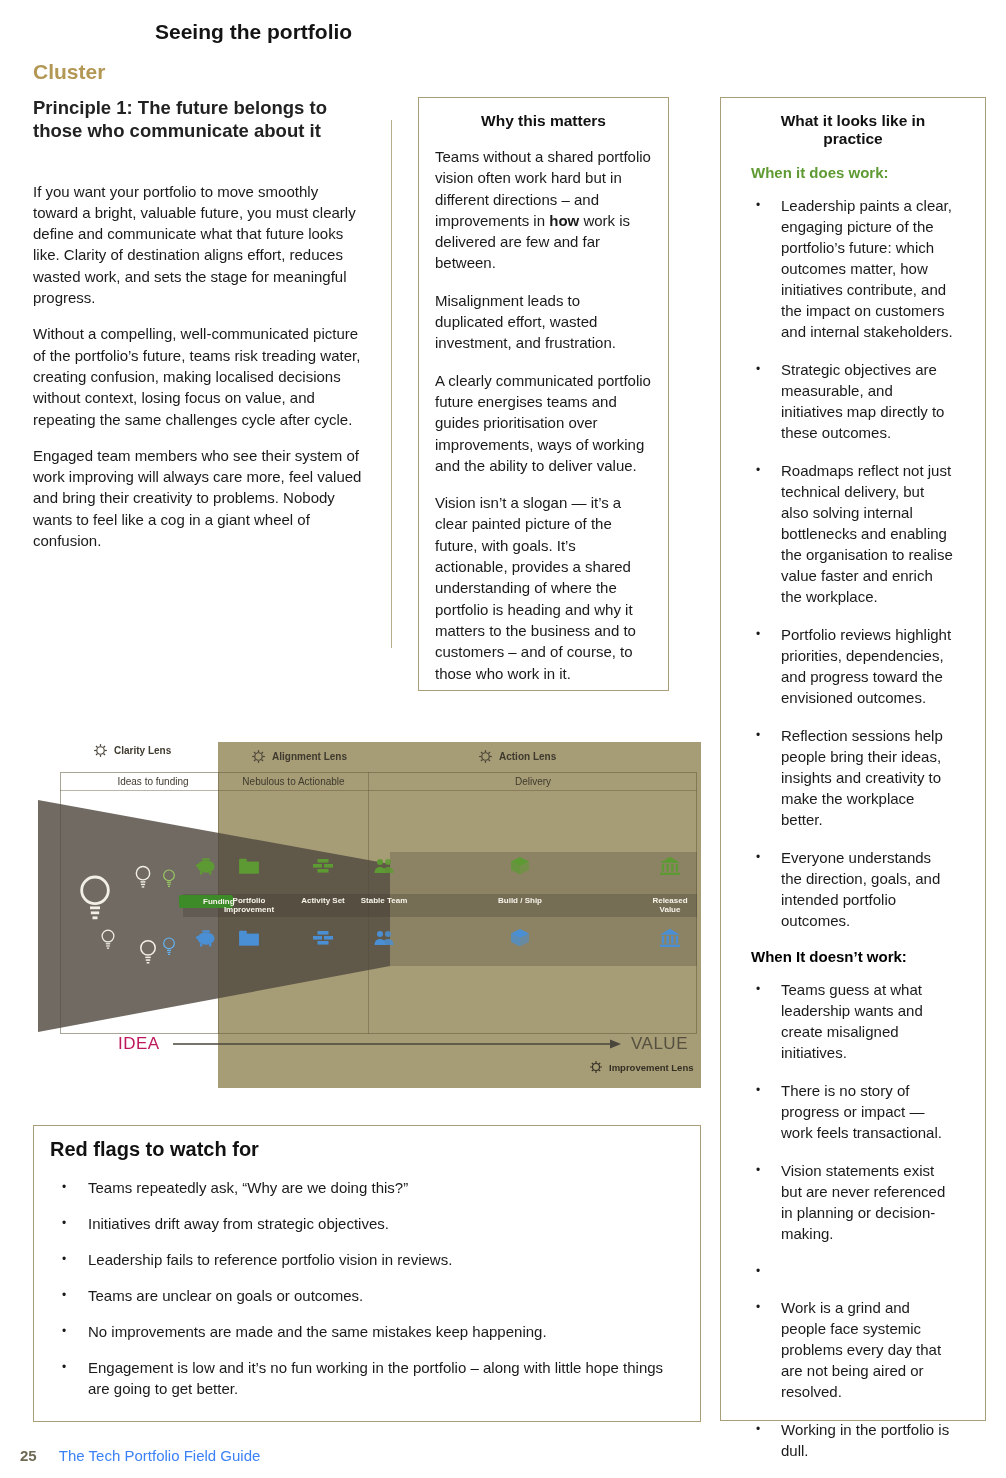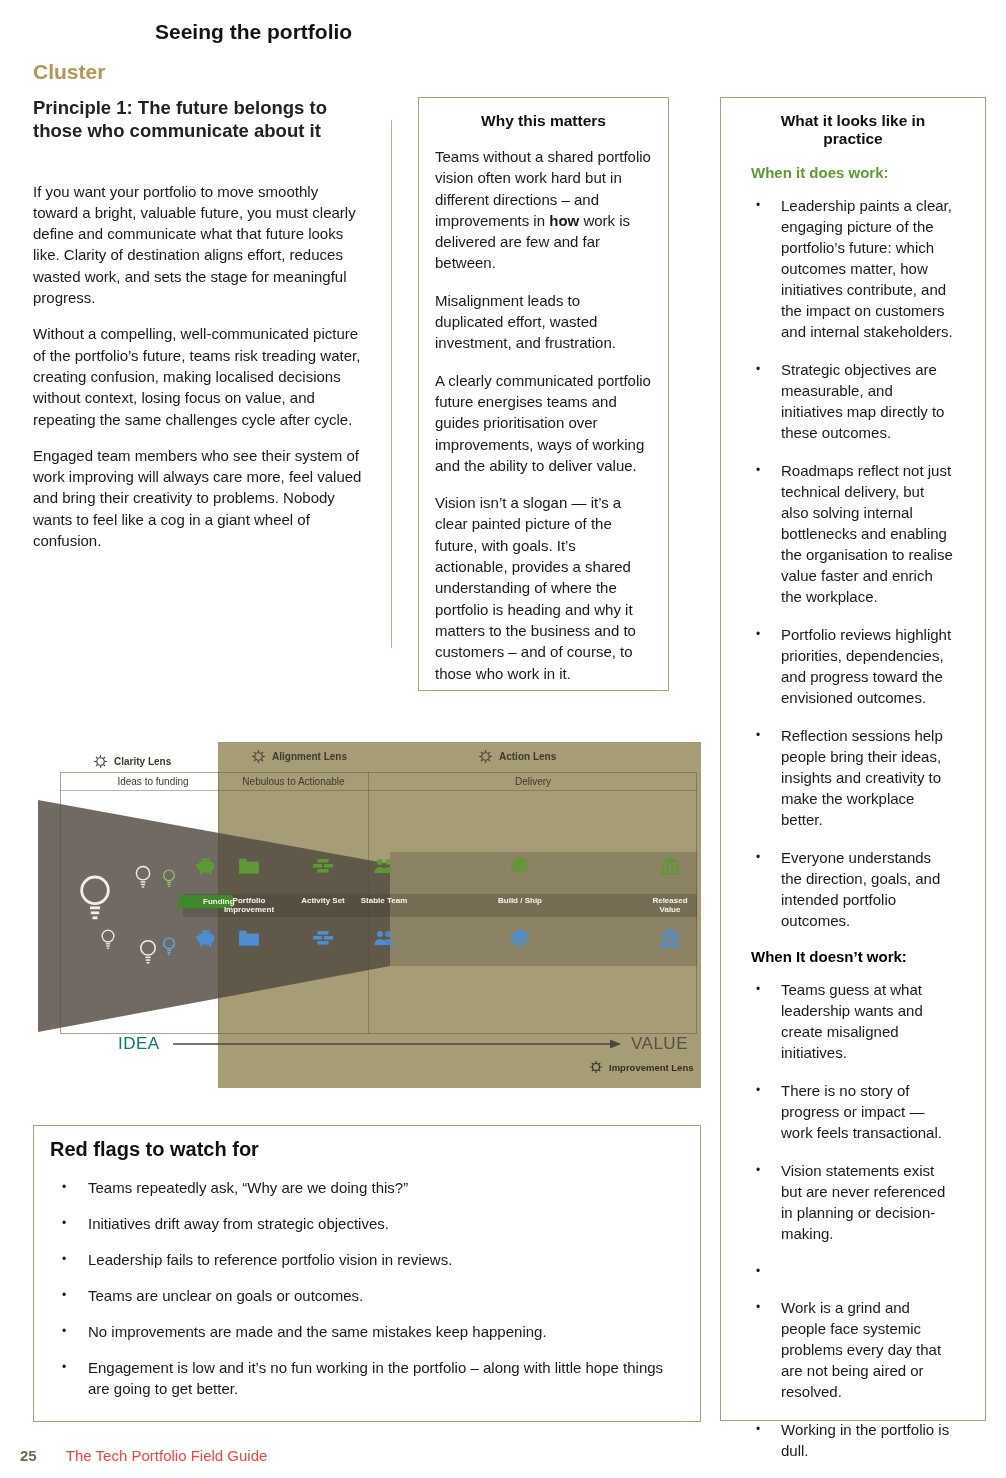--- a/index.html
+++ b/index.html
@@ -34,21 +34,21 @@
   .bullet .btext { flex:1; }
 
   .redflags-box { position:absolute; left:33px; top:1125px; width:668px; height:297px; padding:12px 16px; }
   .redflags-box .box-title-left { font-size:20px; font-weight:bold; margin-bottom:16px; color:#111; }
   .redflags-box .bullet { margin-bottom:15px; }
   .redflags-box .dot { width:38px; padding-left:12px; }
 
   
   .footer { position:absolute; left:20px; top:1447px; font-size:15px; }
   .page-num { color:#6e6a54; font-weight:bold; }
-  .guide-title { color:#ef4444; margin-left:25px; }
+  .guide-title { color:#3b82f6; margin-left:18px; }
 
   
   .diagram { position:absolute; left:33px; top:740px; width:668px; height:356px; }
   .khaki { position:absolute; left:185px; top:2px; width:483px; height:346px; background:#a69c76; }
   .dg-table { position:absolute; left:27px; top:32px; width:637px; height:262px; border:1px solid rgba(100,92,62,0.55); }
   .dg-hline { position:absolute; left:27px; top:50px; width:637px; height:1px; background:rgba(100,92,62,0.45); }
   .dg-vline { position:absolute; top:32px; width:1px; height:262px; background:rgba(100,92,62,0.45); }
   .lens { position:absolute; display:flex; align-items:center; gap:6px; font-size:10px; font-weight:bold; color:#3f3a2e; }
   .lens svg { width:15px; height:15px; color:#4a4438; }
   .stage { position:absolute; top:36px; font-size:10px; color:#3f3a2e; text-align:center; }
@@ -58,21 +58,21 @@
   .bulb.green { color:#9ccc65; }
   .bulb.blue  { color:#64b5f6; }
   .ico { position:absolute; width:22px; height:20px; }
   .ico svg { width:100%; height:100%; }
   .ico.green { color:#5e9a33; }
   .ico.blue  { color:#4a8fd4; }
   .label-strip { position:absolute; left:150px; top:154px; width:514px; height:23px; background:rgba(60,55,45,0.28); }
   .col-label { position:absolute; top:156px; width:54px; text-align:center; font-size:8px; font-weight:bold;
                color:#f7f4ea; line-height:1.15; }
   .col-label.chip { background:#3c8a28; border-radius:2px; padding:2px 0; top:155px; }
-  .idea-label { position:absolute; left:85px; top:294px; font-size:17px; color:#0f766e; letter-spacing:0.5px; }
+  .idea-label { position:absolute; left:85px; top:294px; font-size:17px; color:#be185d; letter-spacing:0.5px; }
   .value-label { position:absolute; left:598px; top:294px; font-size:17px; color:#55503f; letter-spacing:0.5px; }
   .improve-lens { position:absolute; left:556px; top:320px; display:flex; align-items:center; gap:6px;
                   font-size:9.5px; font-weight:bold; color:#332f24; }
   .improve-lens svg { width:14px; height:14px; color:#332f24; }
   .defs-hidden { position:absolute; width:0; height:0; overflow:hidden; }
 </style>
 </head>
 <body>
 
 <svg class="defs-hidden" aria-hidden="true">
@@ -210,21 +210,21 @@
 </div>
 
 <div class="diagram">
   <div class="khaki"></div>
 
   <div class="dg-table"></div>
   <div class="dg-hline"></div>
   <div class="dg-vline" style="left:185px;"></div>
   <div class="dg-vline" style="left:335px;"></div>
 
-  <div class="lens" style="left:60px; top:14px;">
+  <div class="lens" style="left:60px; top:3px;">
     <svg>
         <use href="#sym-lens"></use>
       </svg>
     <span>Clarity Lens</span>
   </div>
   <div class="lens" style="left:218px; top:9px;">
     <svg>
         <use href="#sym-lens"></use>
       </svg>
     <span>Alignment Lens</span>

